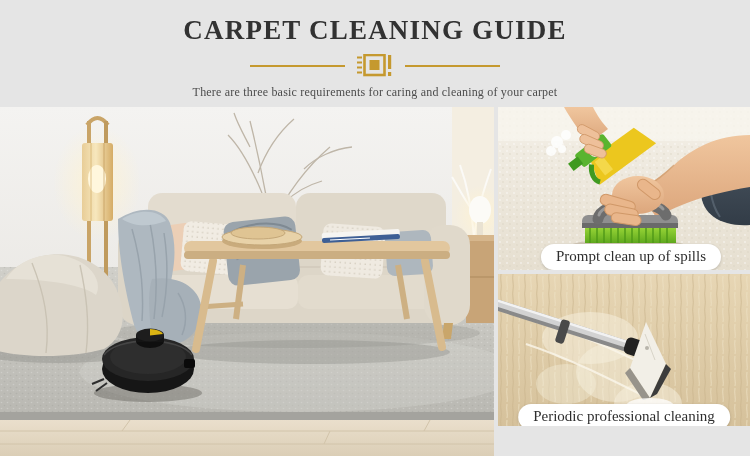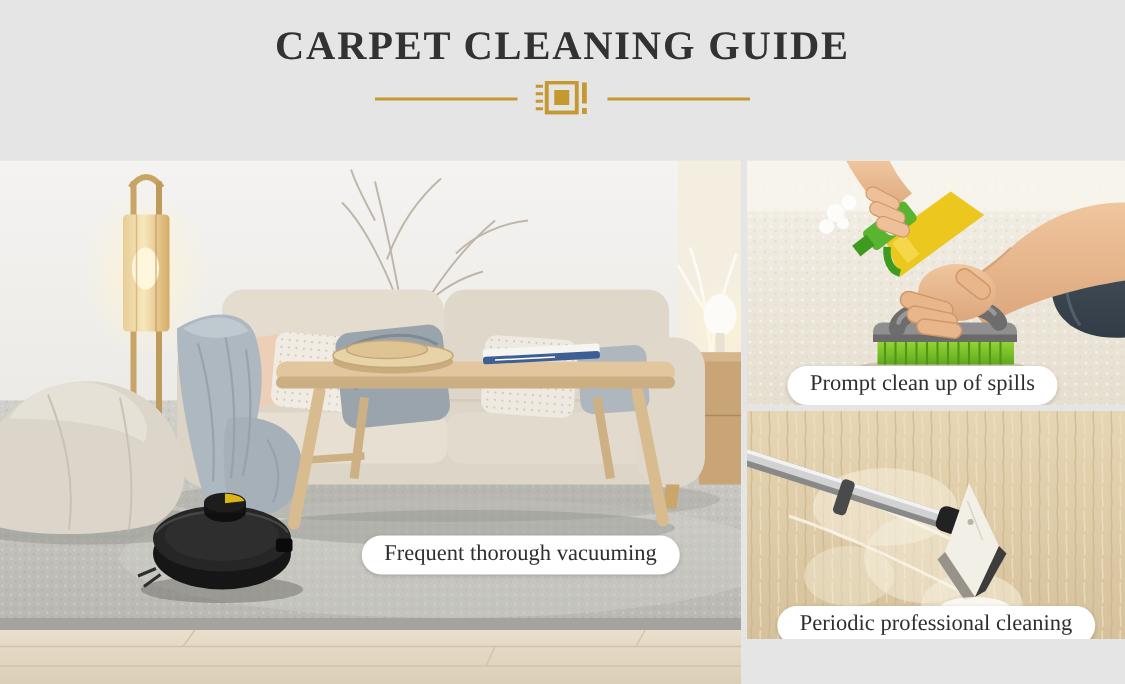--- a/index.html
+++ b/index.html
@@ -49,20 +49,21 @@
             <rect x="0" y="17.5" width="5" height="2"></rect>
           </g>
           <rect x="7.5" y="1" width="20" height="20" fill="none" stroke="#c5992f" stroke-width="2.6"></rect>
           <rect x="12.5" y="6" width="10" height="10" fill="#c5992f"></rect>
           <rect x="31" y="1" width="3.2" height="14" fill="#c5992f"></rect>
           <rect x="31" y="18" width="3.2" height="4" fill="#c5992f"></rect>
         </svg>
       </span>
       <span class="line"></span>
     </div>
+    <p class="subtitle">There are three basic requirements for caring and cleaning of your carpet</p>
   </div>
 
   <figure class="photo photo-left" style="margin:0">
     <svg width="494" height="349" viewBox="0 0 494 349">
       <defs>
         <linearGradient id="lr-wall" x1="0" y1="0" x2="0" y2="1">
           <stop offset="0" stop-color="#f4f3f1"></stop>
             <stop offset="1" stop-color="#eae8e4"></stop>
         </linearGradient>
         <linearGradient id="lr-rug" x1="0" y1="0" x2="0" y2="1">
@@ -234,21 +235,20 @@
         <rect x="136" y="228" width="28" height="7" fill="#141414"></rect>
         <ellipse cx="150" cy="228" rx="14" ry="6.5" fill="#1d1d1d"></ellipse>
         <path d="M150,222 a14,6.5 0 0 1 13,5 l-13,1.5 z" fill="#dcb514"></path>
         <rect x="184" y="252" width="11" height="9" rx="2" fill="#0a0a0a"></rect>
         <g stroke="#2e2e2e" stroke-width="2">
           <line x1="104" y1="272" x2="92" y2="277"></line>
           <line x1="107" y1="276" x2="96" y2="284"></line>
         </g>
       </g>
     </svg>
-    <figcaption class="pill" style="left:347px;top:250px">Frequent thorough vacuuming</figcaption>
   </figure>
 
   <figure class="photo photo-topright" style="margin:0">
     <svg width="252" height="163" viewBox="0 0 252 163">
       <defs>
         <linearGradient id="sp-bg" x1="0" y1="0" x2="0" y2="1">
           <stop offset="0" stop-color="#f4f0e8"></stop>
             <stop offset="1" stop-color="#e6dfd0"></stop>
         </linearGradient>
         <linearGradient id="sp-skin" x1="0" y1="0" x2="0" y2="1">
@@ -332,21 +332,21 @@
           <rect x="88" y="36" width="23" height="9" rx="4.5" transform="rotate(20 88 36)"></rect>
         </g>
         <g fill="#ffffff" opacity="0.85">
           <circle cx="68" cy="28" r="5"></circle>
             <circle cx="59" cy="35" r="6"></circle>
           <circle cx="53" cy="44" r="5"></circle>
             <circle cx="64" cy="42" r="4"></circle>
         </g>
       </g>
     </svg>
-    <figcaption class="pill" style="left:117px;top:137px">Prompt clean up of spills</figcaption>
+    <figcaption class="pill" style="left:133px;top:137px">Prompt clean up of spills</figcaption>
   </figure>
 
   <figure class="photo photo-bottomright" style="margin:0">
     <svg width="252" height="182" viewBox="0 0 252 182">
       <defs>
         <linearGradient id="pw-bg" x1="0" y1="0" x2="0" y2="1">
           <stop offset="0" stop-color="#e7d6b4"></stop>
             <stop offset="1" stop-color="#d2bd96"></stop>
         </linearGradient>
         <pattern id="pw-fiber" width="12" height="16" patternUnits="userSpaceOnUse">

